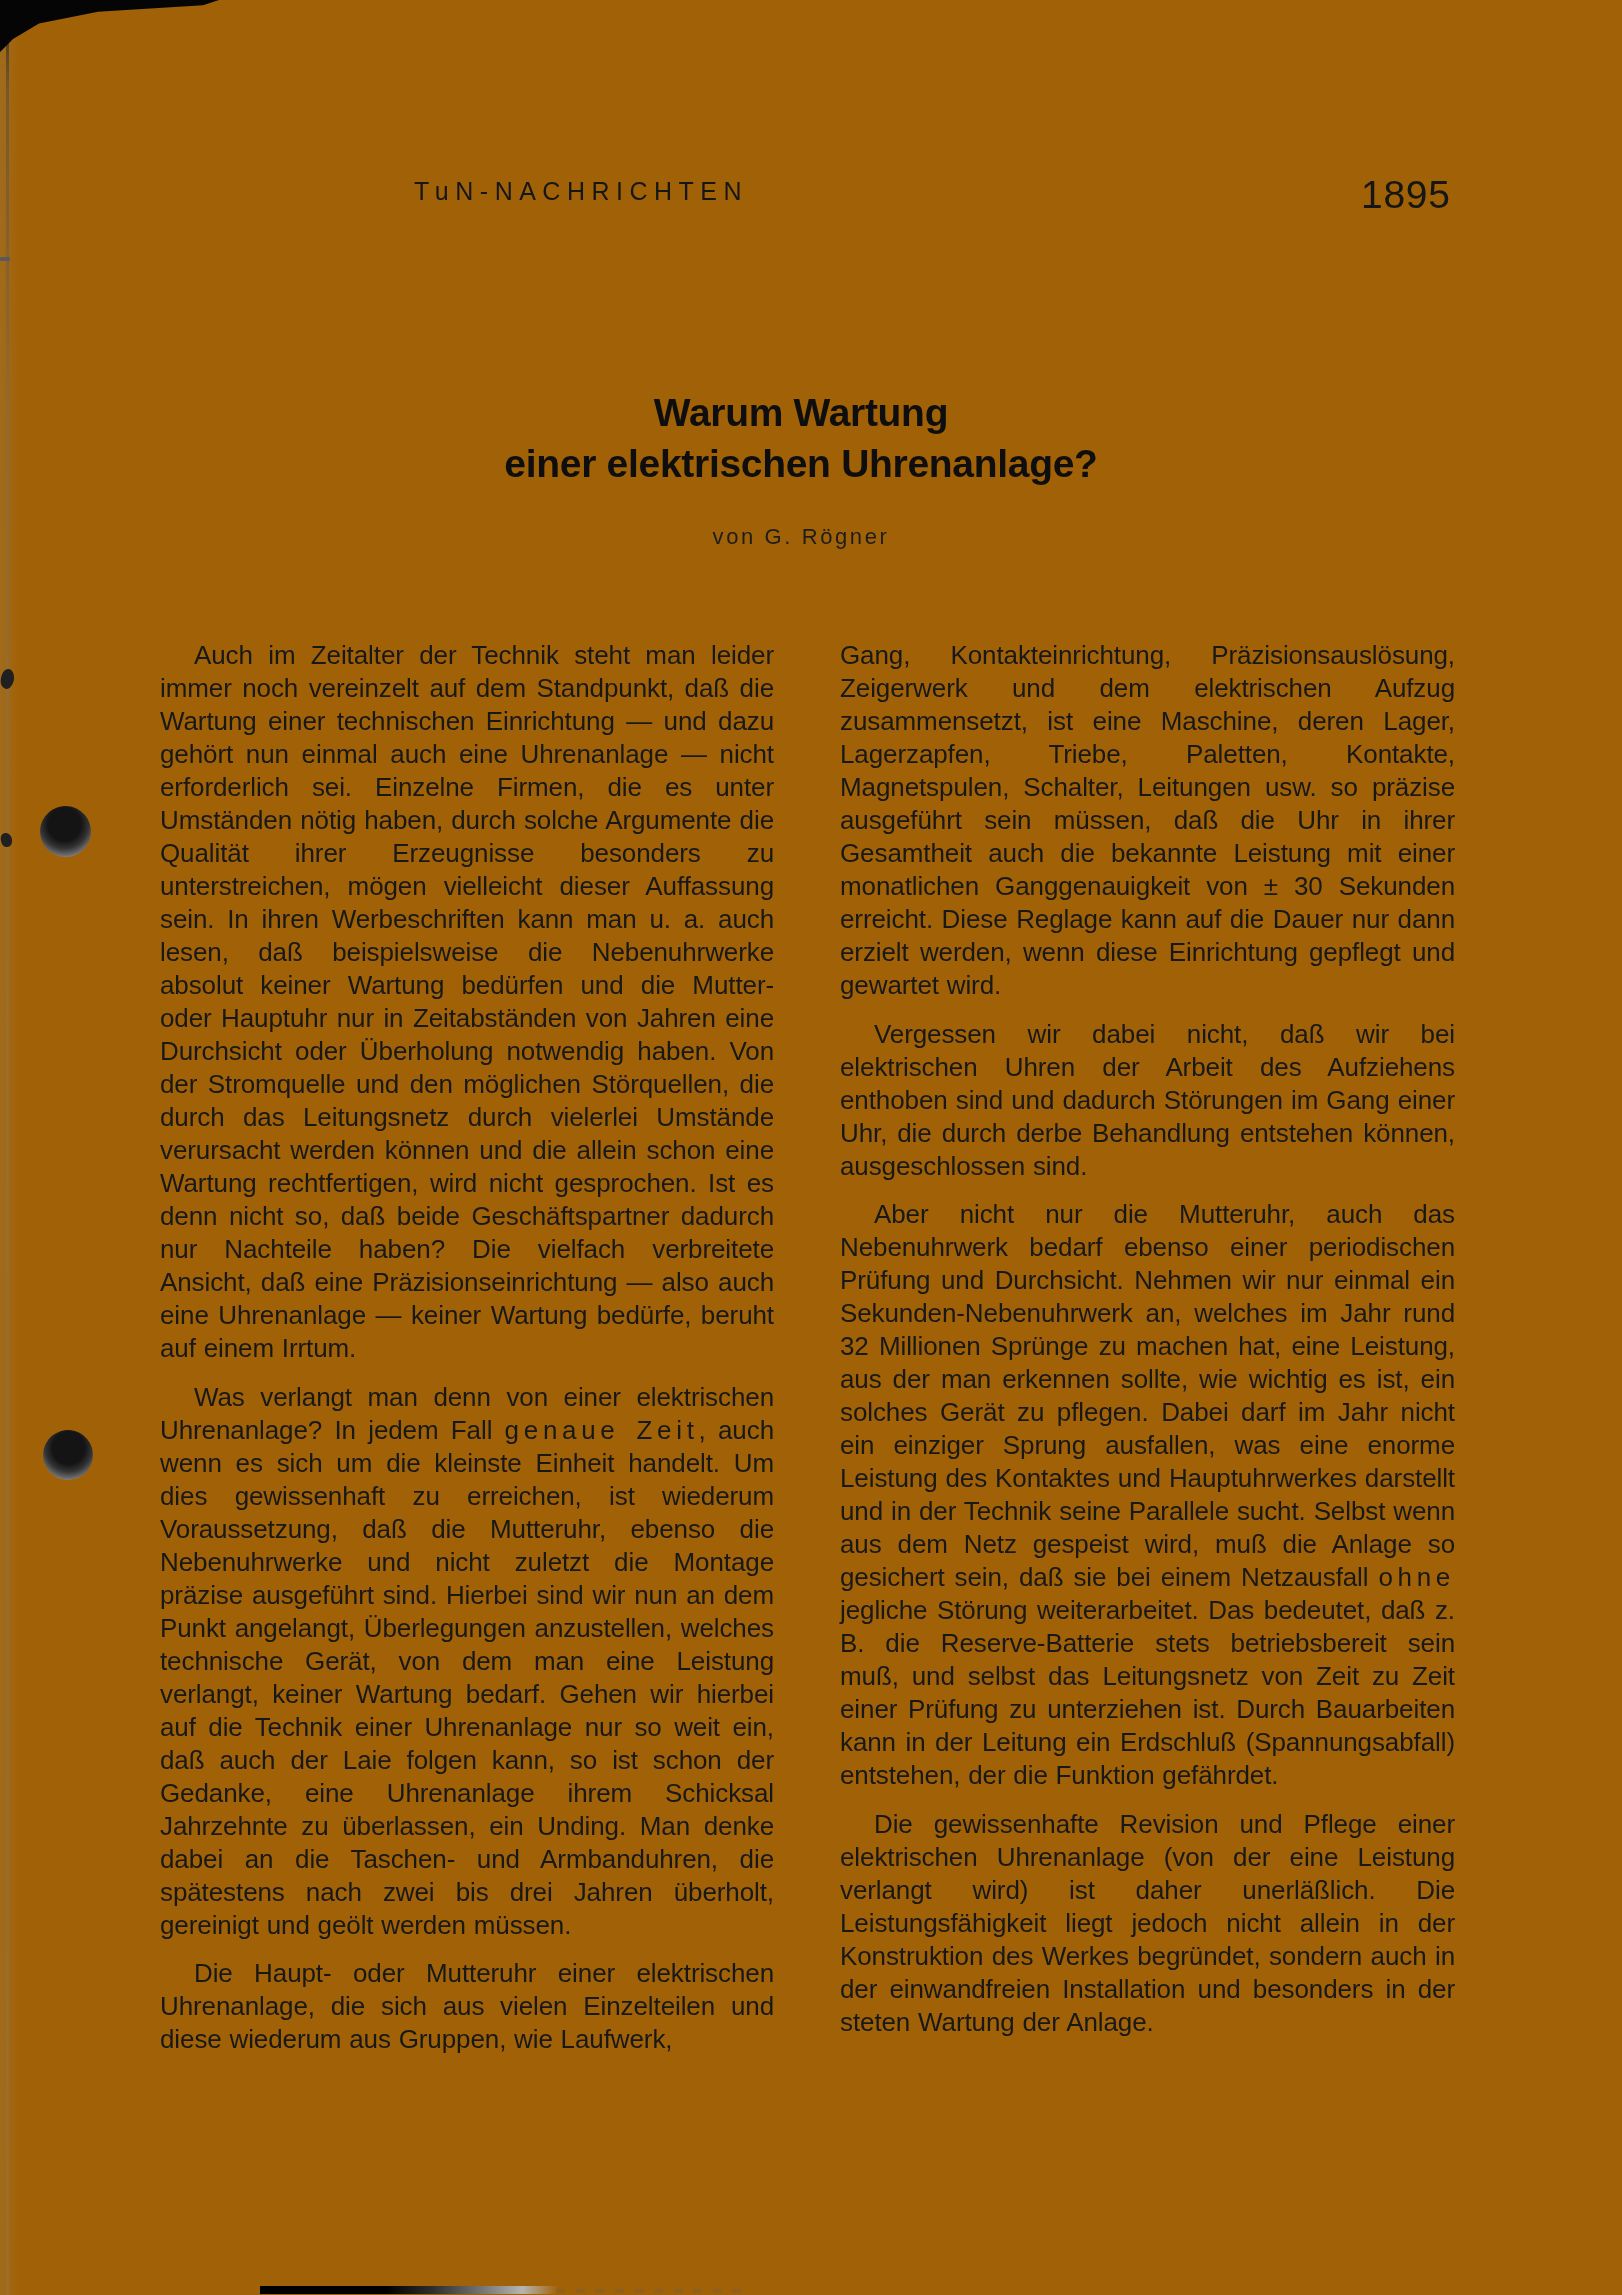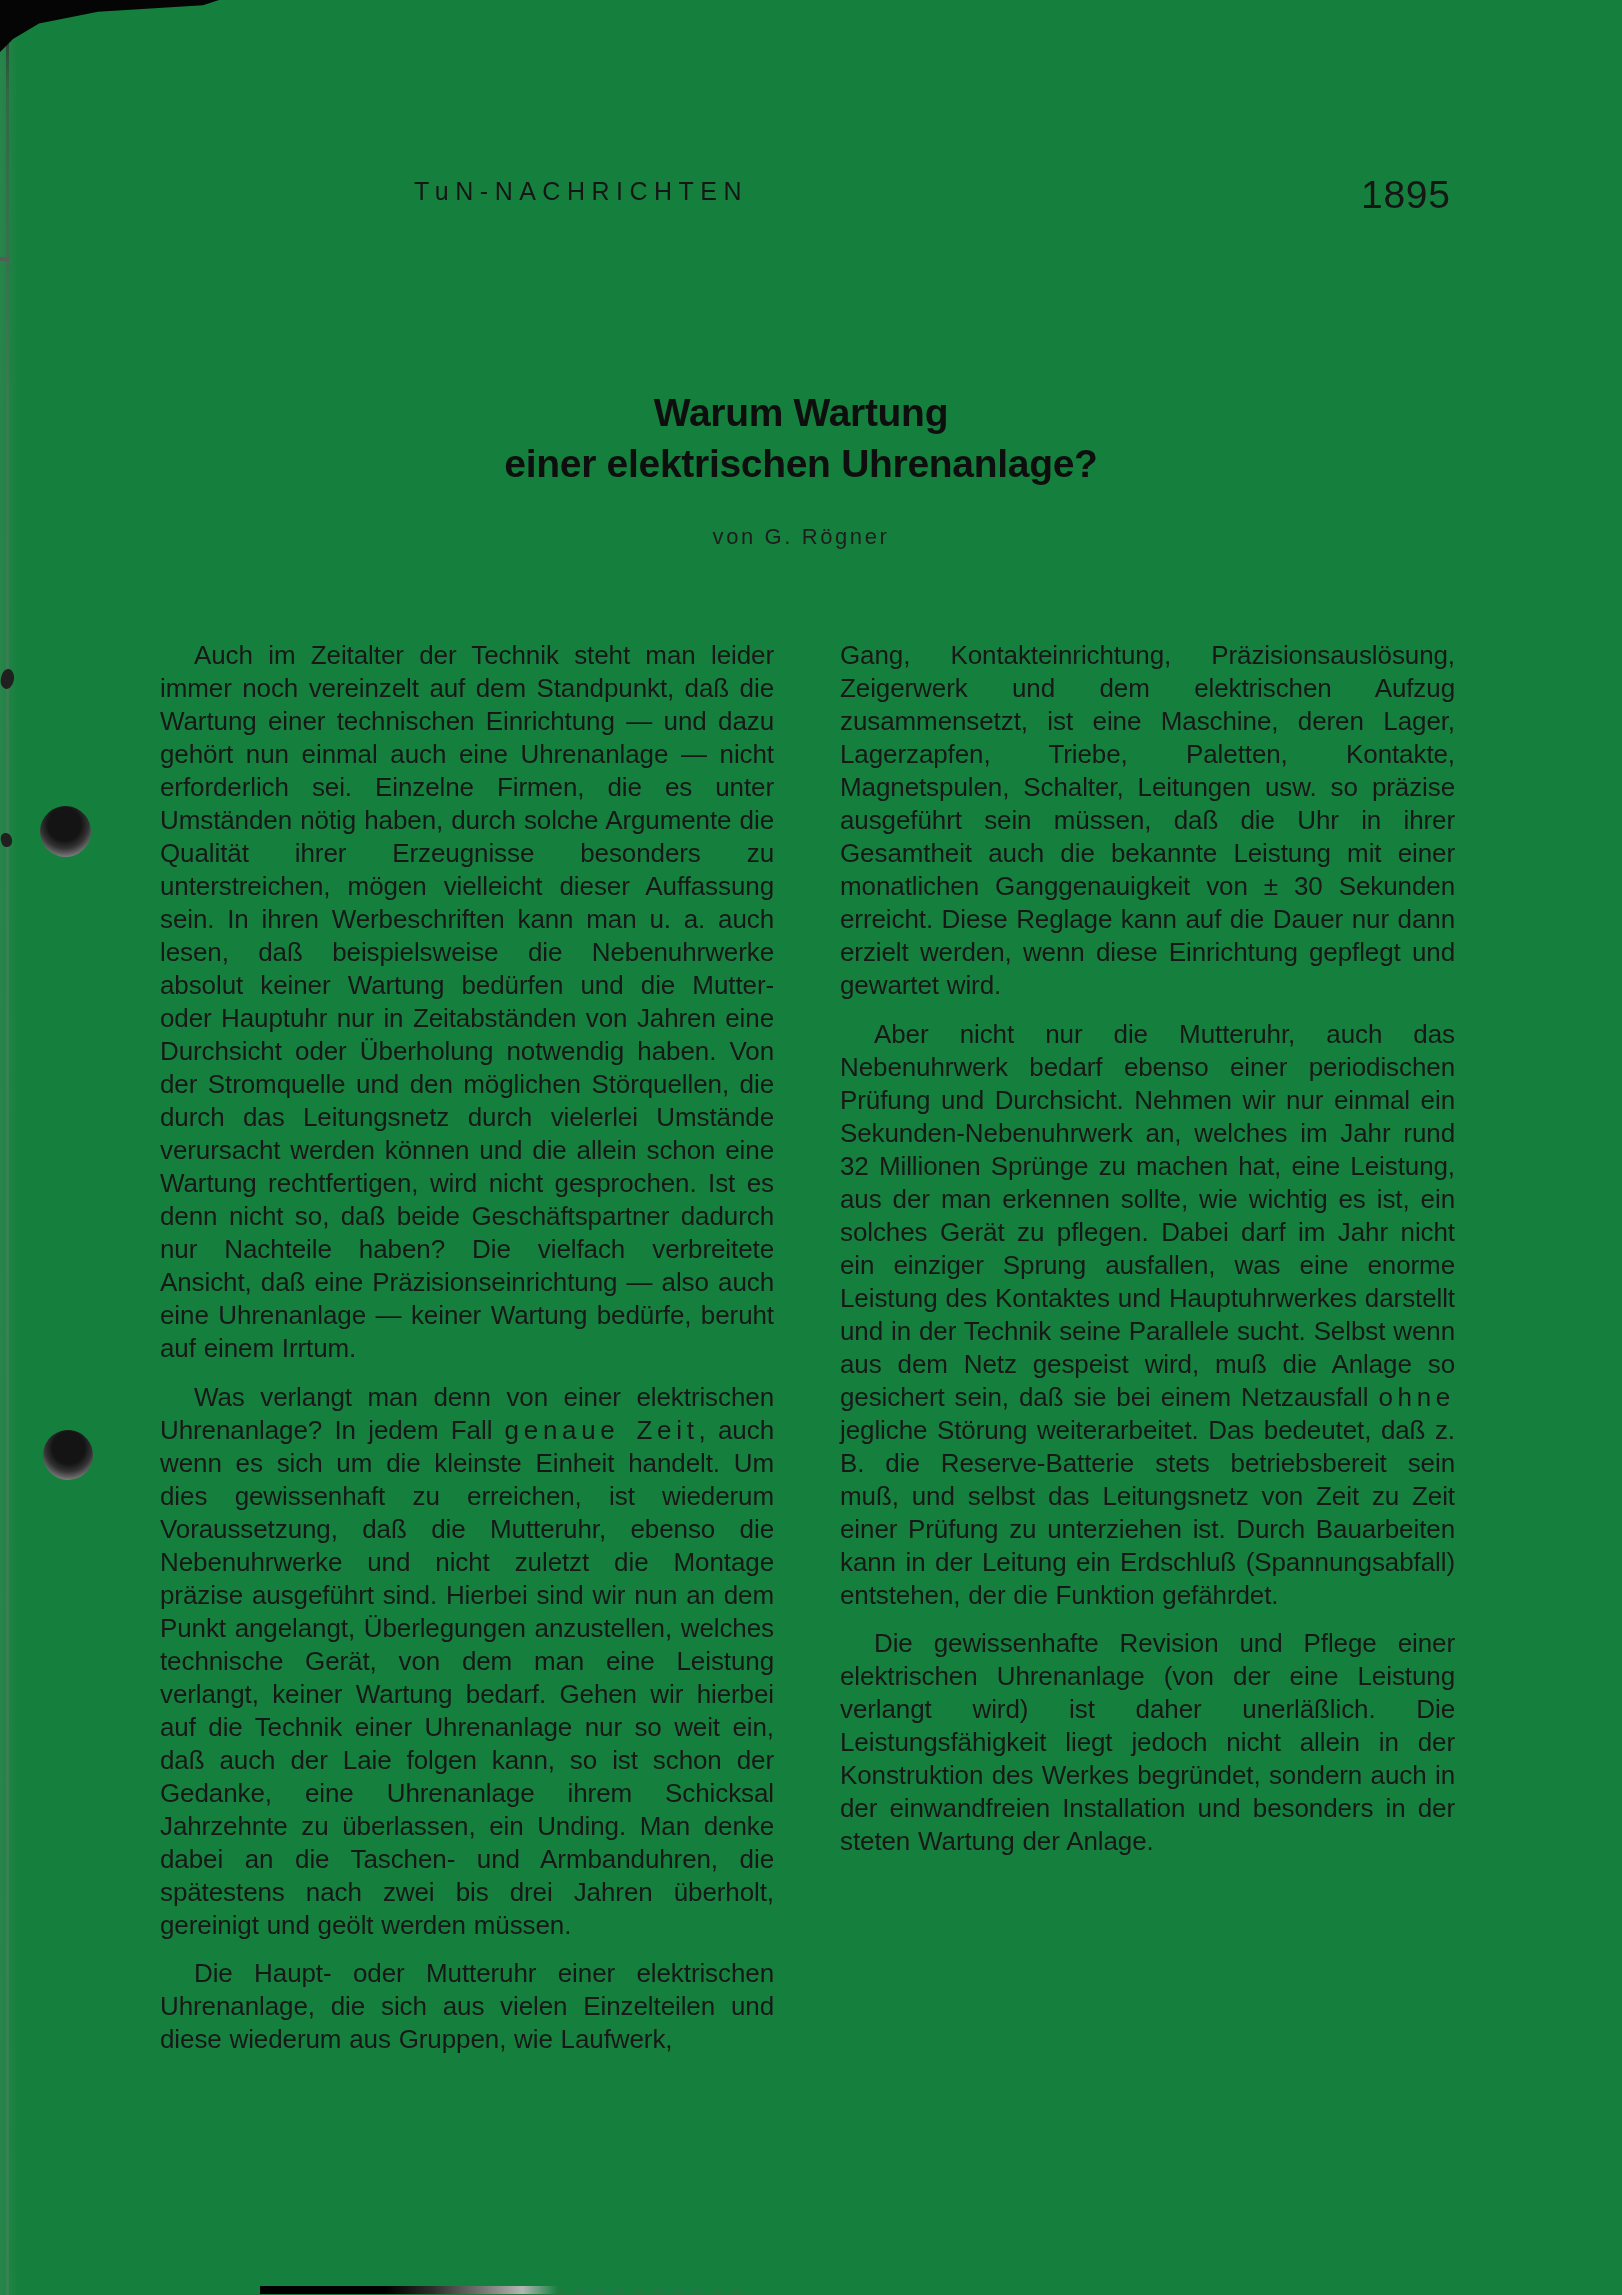--- a/index.html
+++ b/index.html
@@ -1,19 +1,19 @@
 <!DOCTYPE html>
 <html lang="de" style="font-size:10.5px"><head>
 <meta charset="utf-8">
 <style>
   html,body{margin:0;padding:0;background:#e8e8e8;}
   .page{
     position:relative;
     width:1623px;height:2295px;
-    background:#15803d;
+    background:#a16207;
     overflow:hidden;
     font-family:"Liberation Sans","DejaVu Sans",sans-serif;
     color:#1b1b1b;
   }
 
   
   .corner-wedge{
     position:absolute;left:0;top:0;width:222px;height:65px;
     background:#050505;
     clip-path:polygon(0 0,219px 0,203px 5.2px,98px 11.8px,39px 23.6px,13px 39px,0 52px);
@@ -118,18 +118,19 @@
   </div>
 
   <div class="col col-left">
     <p class="indent">Auch im Zeitalter der Technik steht man leider immer noch vereinzelt auf dem Standpunkt, daß die Wartung einer technischen Einrichtung — und dazu gehört nun einmal auch eine Uhrenanlage — nicht erforderlich sei. Einzelne Firmen, die es unter Umständen nötig haben, durch solche Argumente die Qualität ihrer Erzeugnisse besonders zu unterstreichen, mögen vielleicht dieser Auffassung sein. In ihren Werbeschriften kann man u. a. auch lesen, daß beispielsweise die Nebenuhrwerke absolut keiner Wartung bedürfen und die Mutter- oder Hauptuhr nur in Zeitabständen von Jahren eine Durchsicht oder Überholung notwendig haben. Von der Stromquelle und den möglichen Störquellen, die durch das Leitungsnetz durch vielerlei Umstände verursacht werden können und die allein schon eine Wartung rechtfertigen, wird nicht gesprochen. Ist es denn nicht so, daß beide Geschäftspartner dadurch nur Nachteile haben? Die vielfach verbreitete Ansicht, daß eine Präzisionseinrichtung — also auch eine Uhrenanlage — keiner Wartung bedürfe, beruht auf einem Irrtum.</p>
     <p class="indent"><span>Was verlangt man denn von einer elektrischen Uhrenanlage? In jedem Fall </span><span class="emph">genaue Zeit</span><span>, auch wenn es sich um die kleinste Einheit handelt. Um dies gewissenhaft zu erreichen, ist wiederum Voraussetzung, daß die Mutteruhr, ebenso die Nebenuhrwerke und nicht zuletzt die Montage präzise ausgeführt sind. Hierbei sind wir nun an dem Punkt angelangt, Überlegungen anzustellen, welches technische Gerät, von dem man eine Leistung verlangt, keiner Wartung bedarf. Gehen wir hierbei auf die Technik einer Uhrenanlage nur so weit ein, daß auch der Laie folgen kann, so ist schon der Gedanke, eine Uhrenanlage ihrem Schicksal Jahrzehnte zu überlassen, ein Unding. Man denke dabei an die Taschen- und Armbanduhren, die spätestens nach zwei bis drei Jahren überholt, gereinigt und geölt werden müssen.</span></p>
     <p class="indent">Die Haupt- oder Mutteruhr einer elektrischen Uhrenanlage, die sich aus vielen Einzelteilen und diese wiederum aus Gruppen, wie Laufwerk,</p>
   </div>
 
   <div class="col col-right">
     <p>Gang, Kontakteinrichtung, Präzisionsauslösung, Zeigerwerk und dem elektrischen Aufzug zusammensetzt, ist eine Maschine, deren Lager, Lagerzapfen, Triebe, Paletten, Kontakte, Magnetspulen, Schalter, Leitungen usw. so präzise ausgeführt sein müssen, daß die Uhr in ihrer Gesamtheit auch die bekannte Leistung mit einer monatlichen Ganggenauigkeit von ± 30 Sekunden erreicht. Diese Reglage kann auf die Dauer nur dann erzielt werden, wenn diese Einrichtung gepflegt und gewartet wird.</p>
+    <p class="indent">Vergessen wir dabei nicht, daß wir bei elektrischen Uhren der Arbeit des Aufziehens enthoben sind und dadurch Störungen im Gang einer Uhr, die durch derbe Behandlung entstehen können, ausgeschlossen sind.</p>
     <p class="indent"><span>Aber nicht nur die Mutteruhr, auch das Nebenuhrwerk bedarf ebenso einer periodischen Prüfung und Durchsicht. Nehmen wir nur einmal ein Sekunden-Nebenuhrwerk an, welches im Jahr rund 32 Millionen Sprünge zu machen hat, eine Leistung, aus der man erkennen sollte, wie wichtig es ist, ein solches Gerät zu pflegen. Dabei darf im Jahr nicht ein einziger Sprung ausfallen, was eine enorme Leistung des Kontaktes und Hauptuhrwerkes darstellt und in der Technik seine Parallele sucht. Selbst wenn aus dem Netz gespeist wird, muß die Anlage so gesichert sein, daß sie bei einem Netzausfall </span><span class="emph">ohne</span><span> jegliche Störung weiterarbeitet. Das bedeutet, daß z. B. die Reserve-Batterie stets betriebsbereit sein muß, und selbst das Leitungsnetz von Zeit zu Zeit einer Prüfung zu unterziehen ist. Durch Bauarbeiten kann in der Leitung ein Erdschluß (Spannungsabfall) entstehen, der die Funktion gefährdet.</span></p>
     <p class="indent">Die gewissenhafte Revision und Pflege einer elektrischen Uhrenanlage (von der eine Leistung verlangt wird) ist daher unerläßlich. Die Leistungsfähigkeit liegt jedoch nicht allein in der Konstruktion des Werkes begründet, sondern auch in der einwandfreien Installation und besonders in der steten Wartung der Anlage.</p>
   </div>
 
 </div>
 
 
 </body></html>

